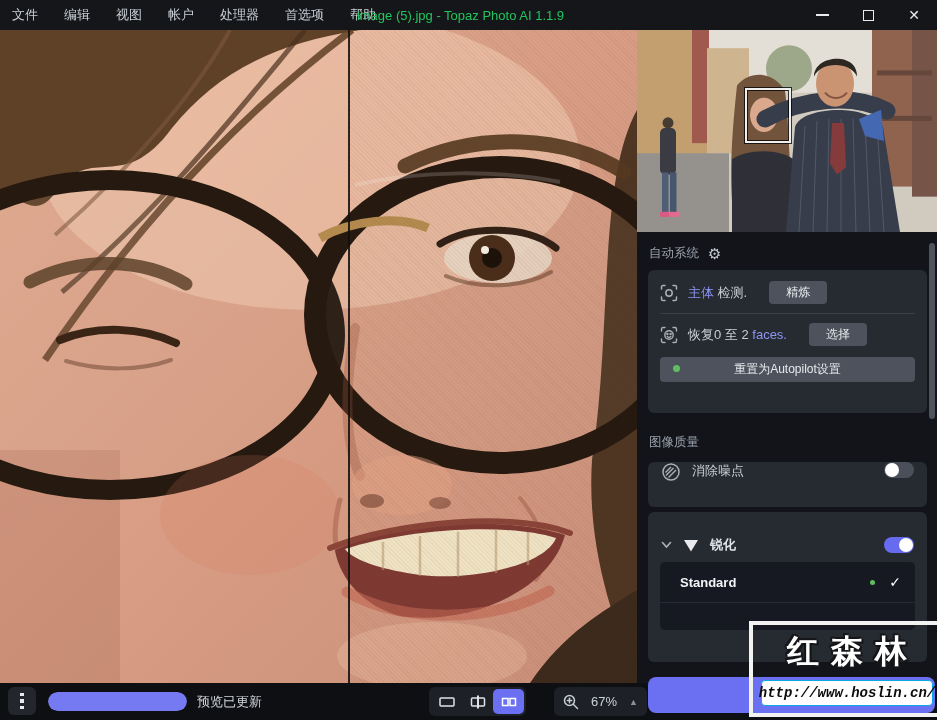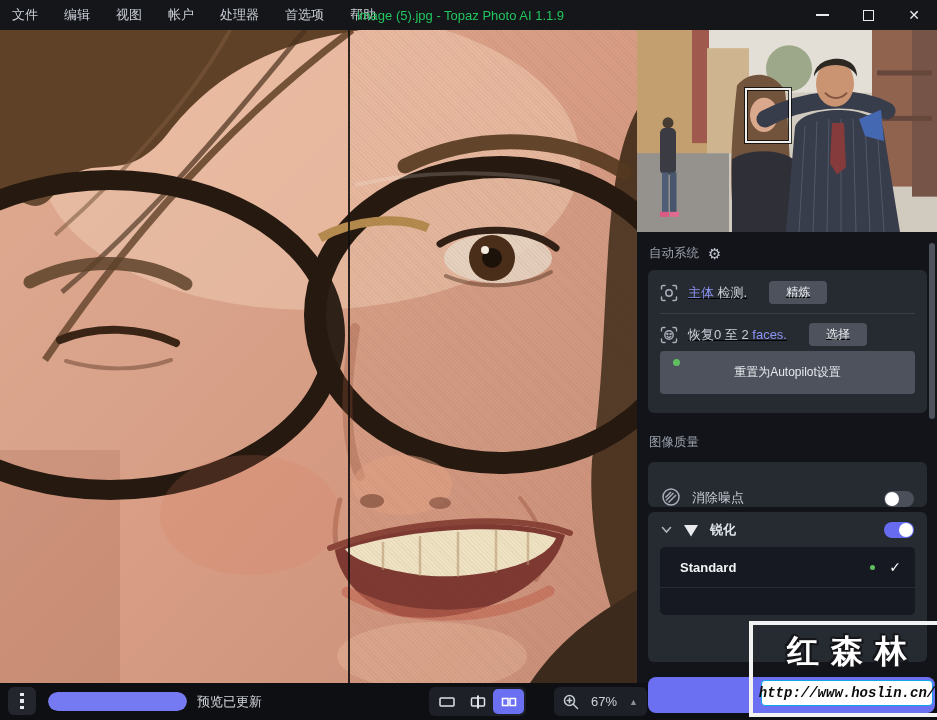--- a/index.html
+++ b/index.html
@@ -29,36 +29,36 @@
   
   .panel { position:absolute; left:637px; top:30px; width:300px; height:653px; background:#12141a; }
   .navthumb { position:absolute; left:0; top:0; width:300px; height:202px; overflow:hidden; }
   .sel-box { position:absolute; left:108px; top:58px; width:46px; height:55px; border:2px solid #efefef;
              box-shadow:0 0 0 1px rgba(0,0,0,.75), inset 0 0 0 1px rgba(0,0,0,.75); }
   .section-hdr { position:absolute; color:#9aa0ab; font-size:12.5px; }
   .hdr-row { position:absolute; left:12px; top:215px; display:flex; align-items:center; gap:9px; }
   .gear { color:#c3c8d1; font-size:15px; line-height:1; cursor:pointer; }
 
   .card { position:absolute; left:11px; width:279px; background:#262a31; border-radius:6px; }
-  .card1 { top:240px; height:143px; padding:11px 12px 12px;text-decoration:underline; }
+  .card1 { top:240px; height:143px; padding:11px 12px 12px; }
   .ap-row { display:flex; align-items:center; gap:10px; font-size:13px; color:#c9ced6; }
   .ap-row .txt { white-space:pre; }
   .link { color:#8d95f6; cursor:pointer; }
   .mini-btn { background:#4d525d; color:#e8eaed; border:none; border-radius:4px; font-size:12px;
               padding:3px 17px; margin-left:12px; font-family:inherit; cursor:pointer; }
   .hr { height:1px; background:#3a3e46; margin:9px 0; }
-  .reset-btn { position:relative; margin-top:5px; width:100%; height:43px; background:#4d525d; border:none;
+  .reset-btn { position:relative; margin-top:11px; width:100%; height:25px; background:#4d525d; border:none;
                border-radius:4px; color:#e6e8ec; font-size:12px; font-family:inherit; cursor:pointer; }
   .reset-btn .dot { position:absolute; left:13px; top:8px; }
   .green-dot { width:7px; height:7px; border-radius:50%; background:#5fbf5f; display:inline-block; }
 
   .quality-hdr { left:12px; top:404px; }
-  .card-denoise { top:432px; height:45px; display:flex; align-items:flex-end; gap:11px; padding:0 13px; }
+  .card-denoise { top:432px; height:45px; display:flex; align-items:flex-start; gap:11px; padding:0 13px; }
   .card-sharpen { top:482px; height:150px; overflow:hidden; }
-  .sharpen-head { display:flex; align-items:center; gap:11px; padding:9px 13px 6px; }
+  .sharpen-head { display:flex; align-items:center; gap:11px; padding:24px 13px 6px; }
   .row-label { color:#dfe3ea; font-size:13px; font-weight:bold; flex:1; }
   .plain-label { color:#c9ced6; font-size:13px; flex:1; }
 
   .toggle { width:30px; height:16px; border-radius:8px; background:#4a4f59; position:relative; cursor:pointer; flex:none; }
   .toggle .knob { position:absolute; top:1px; left:1px; width:14px; height:14px; border-radius:50%; background:#fff; }
   .toggle.on { background:#666bf0; }
   .toggle.on .knob { left:auto; right:1px; }
 
   .opt-list { margin:2px 12px 0; background:#161922; border-radius:5px; overflow:hidden; }
   .opt-row { height:40px; display:flex; align-items:center; padding:0 14px 0 20px; cursor:pointer;gap:28px; }

